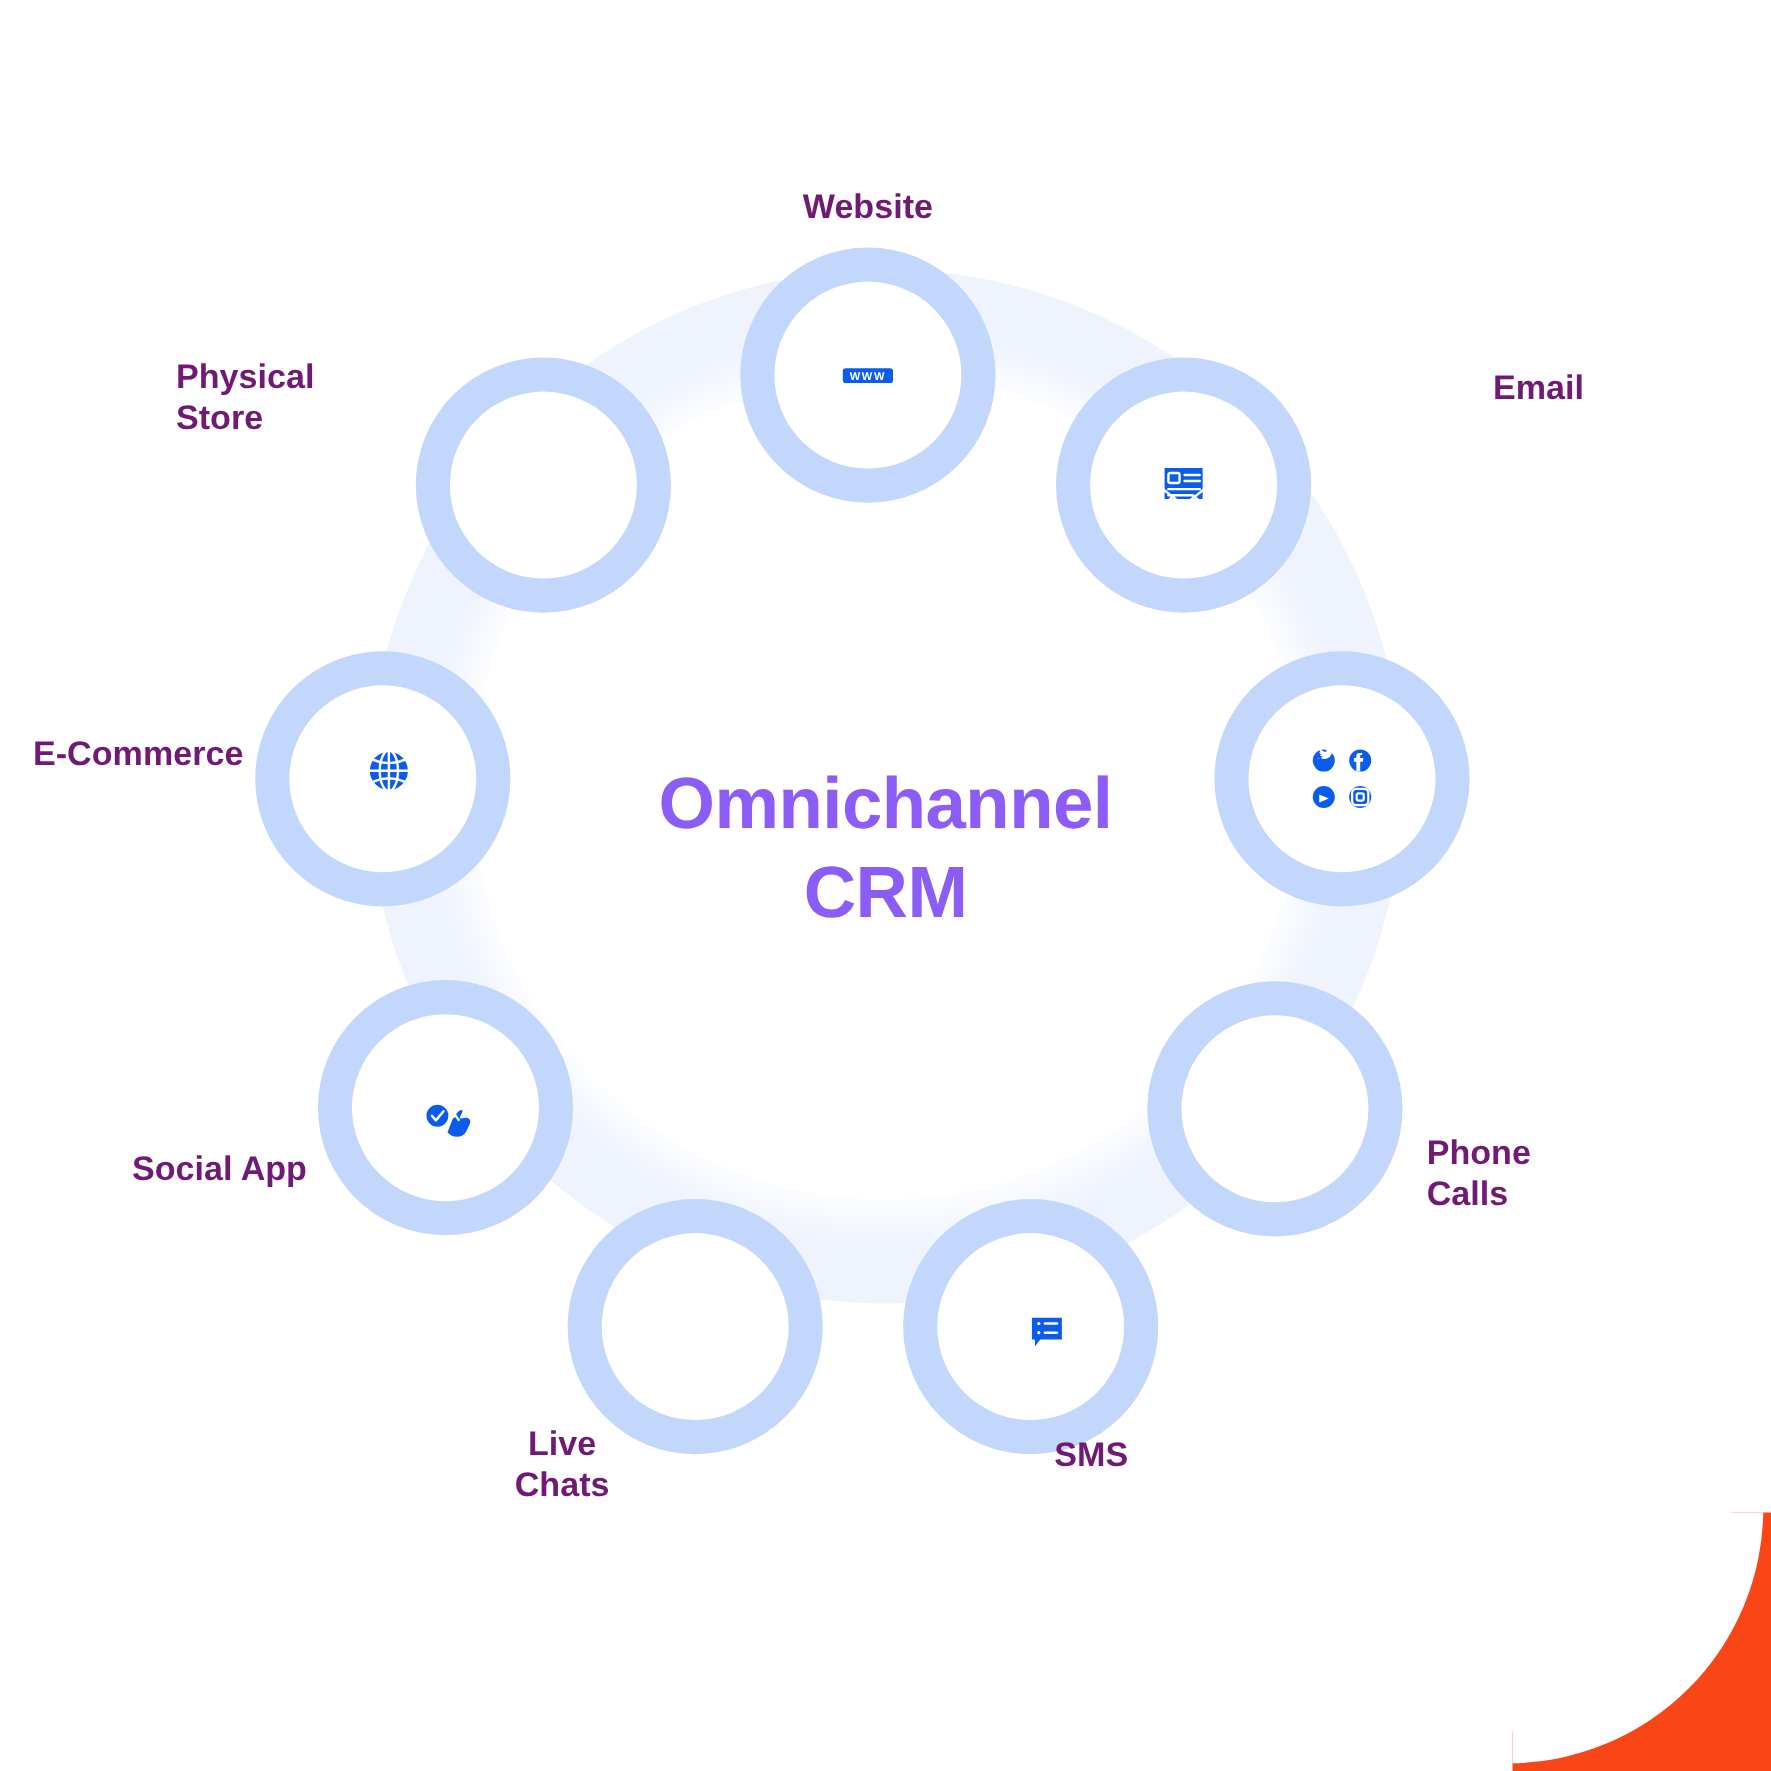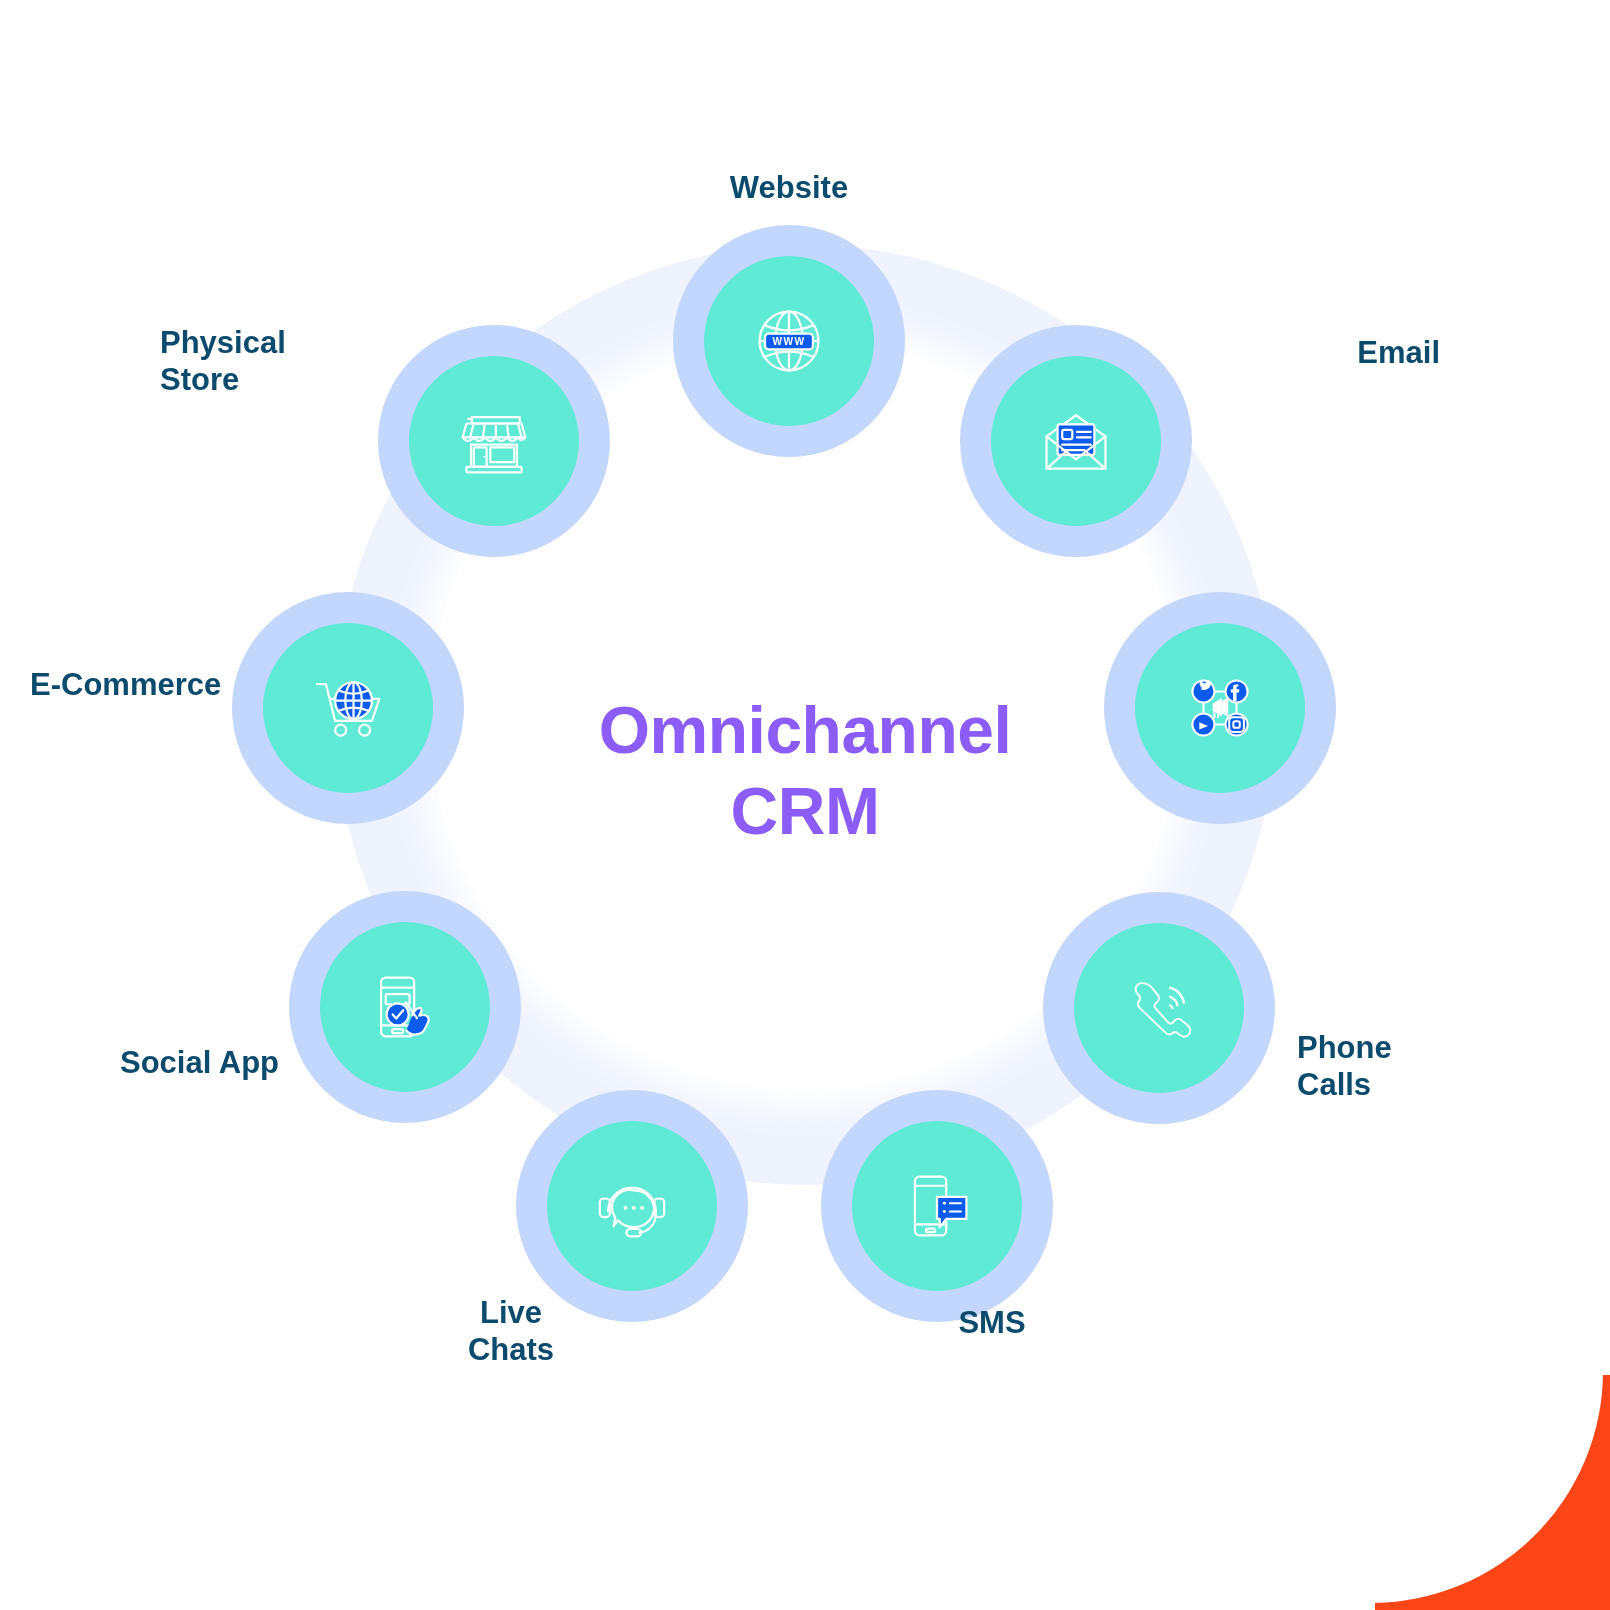--- a/index.html
+++ b/index.html
@@ -78,35 +78,35 @@
     border-radius: 50%;
     background: #c3d6fb;
     display: flex;
     align-items: center;
     justify-content: center;
   }
   .node .core {
     width: 170px;
     height: 170px;
     border-radius: 50%;
-    background: #5eead4;
+    background: #ffffff;
     display: flex;
     align-items: center;
     justify-content: center;
   }
   .node .core svg {
     width: 92px;
     height: 92px;
     display: block;
   }
 
   
   .label {
     position: absolute;
-    color: #0c4a6e;
+    color: #701a75;
     font-size: 31px;
     font-weight: 700;
     line-height: 1.18;
     white-space: pre-line;
   }
   .label.al-right { text-align: left; }
   .label.al-left  { text-align: left; }
   .label.al-center{ text-align: center; }
 
   

